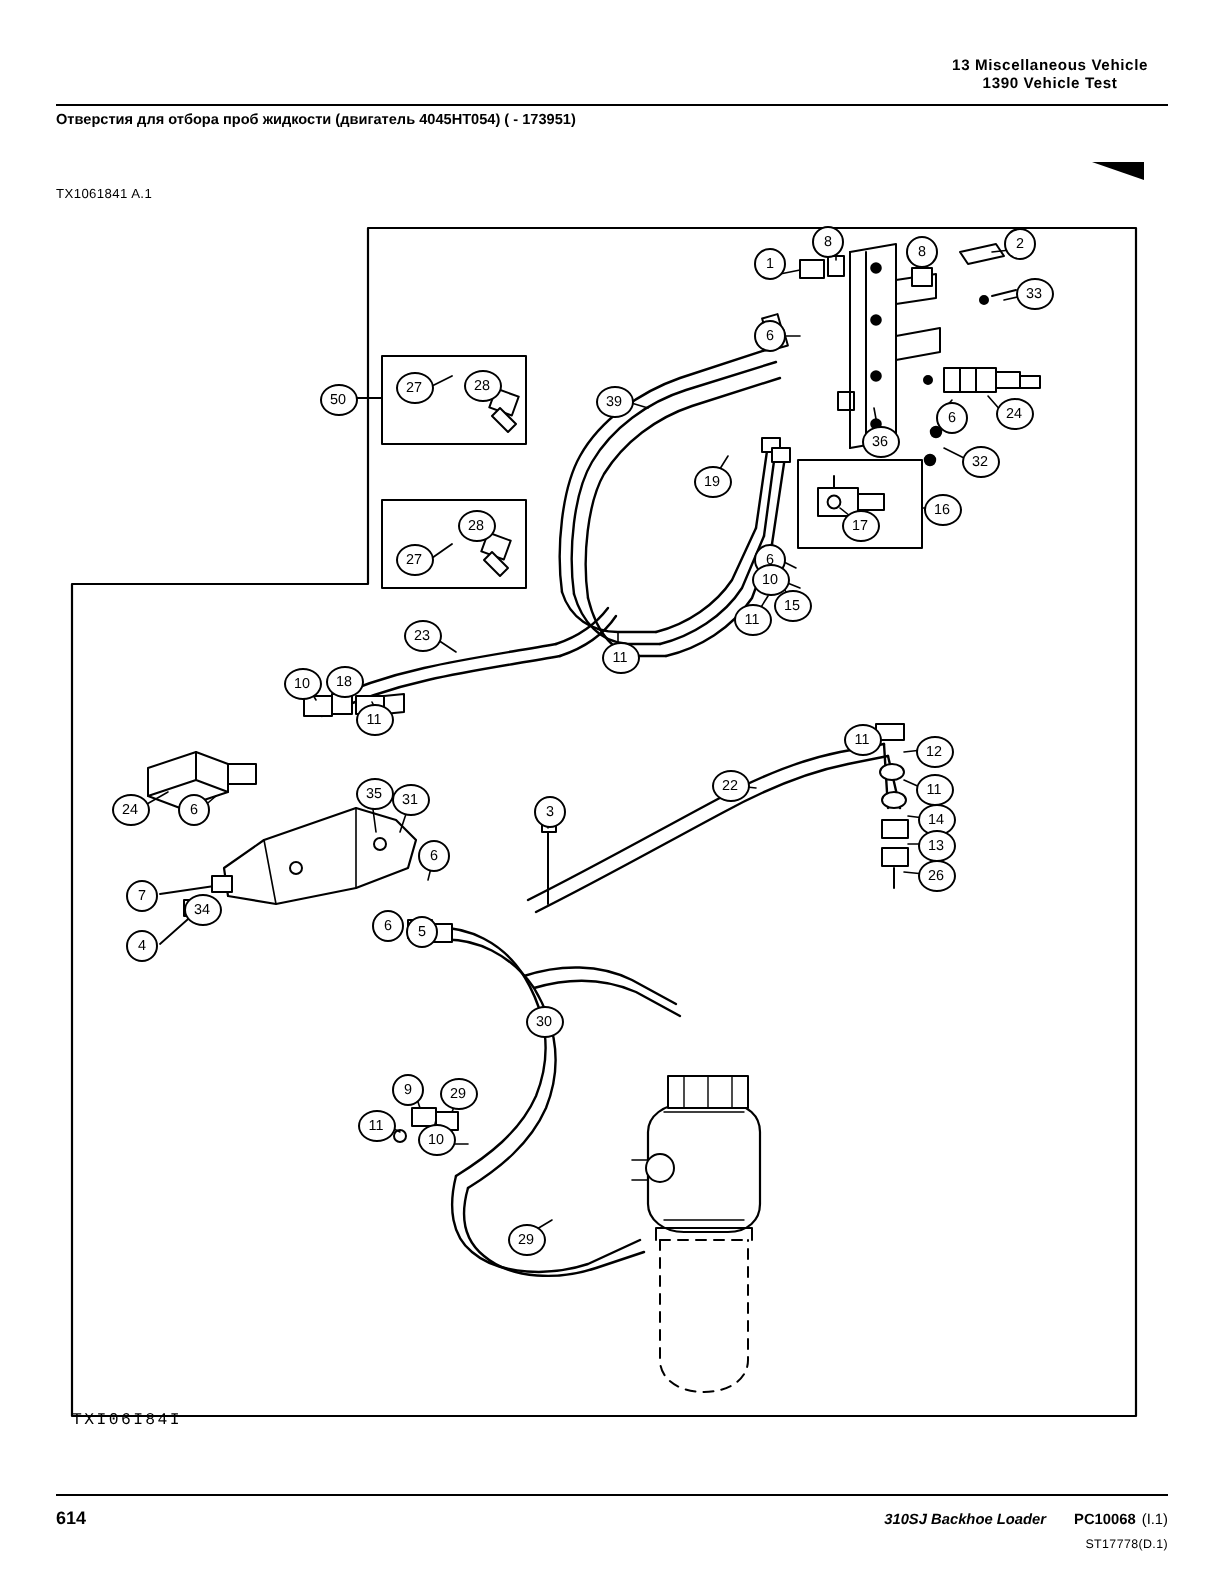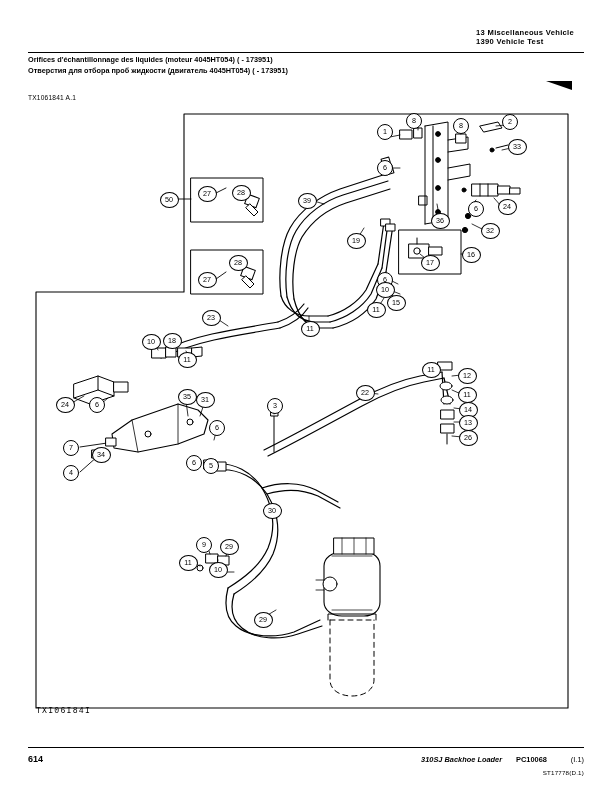--- a/index.html
+++ b/index.html
@@ -21,21 +21,21 @@
     left: 0; top: 0;
     width: 612px;
     height: 792px;
   }
 
   
   .header {
     position: absolute;
     right: 38px;
     top: 28px;
-    text-align: left;
+    text-align: center;
     line-height: 1.25;
   }
   .header .line1 {
     font-size: 7.6px;
     font-weight: bold;
     letter-spacing: 0.3px;
   }
   .header .line2 {
     font-size: 7.6px;
     font-weight: bold;
@@ -109,21 +109,21 @@
   .footer-center {
     position: absolute;
     left: 0;
     right: 28px;
     bottom: 28px;
     text-align: right;
     font-size: 7.4px;
   }
   .footer-center .model { font-weight: bold; font-style: italic; }
   .footer-center .pub { font-weight: bold; margin-left: 14px; }
-  .footer-center .rev { margin-left: 24px; }
+  .footer-center .rev { margin-left: 3px; }
   .footer-code {
     position: absolute;
     right: 28px;
     bottom: 16px;
     font-size: 6.2px;
     letter-spacing: 0.2px;
   }
 
   
   .drawing-id {
@@ -140,21 +140,20 @@
 
 <div class="page">
 
   <div class="header">
     <div class="line1">13  Miscellaneous  Vehicle</div>
     <div class="line2">1390  Vehicle  Test</div>
   </div>
   <div class="header-rule"></div>
 
   <div class="titleblock">
-    <div>Orifices d'échantillonnage des liquides (moteur 4045HT054) ( - 173951)</div>
     <div>Отверстия для отбора проб жидкости (двигатель 4045HT054) ( - 173951)</div>
   </div>
 
   <div class="figref">TX1061841 A.1</div>
 
   <svg class="corner-arrow" viewBox="0 0 28 12">
     <path d="M0 1 L26 1 L26 10 Z" fill="#000"></path>
   </svg>
 
   <div class="drawing">

